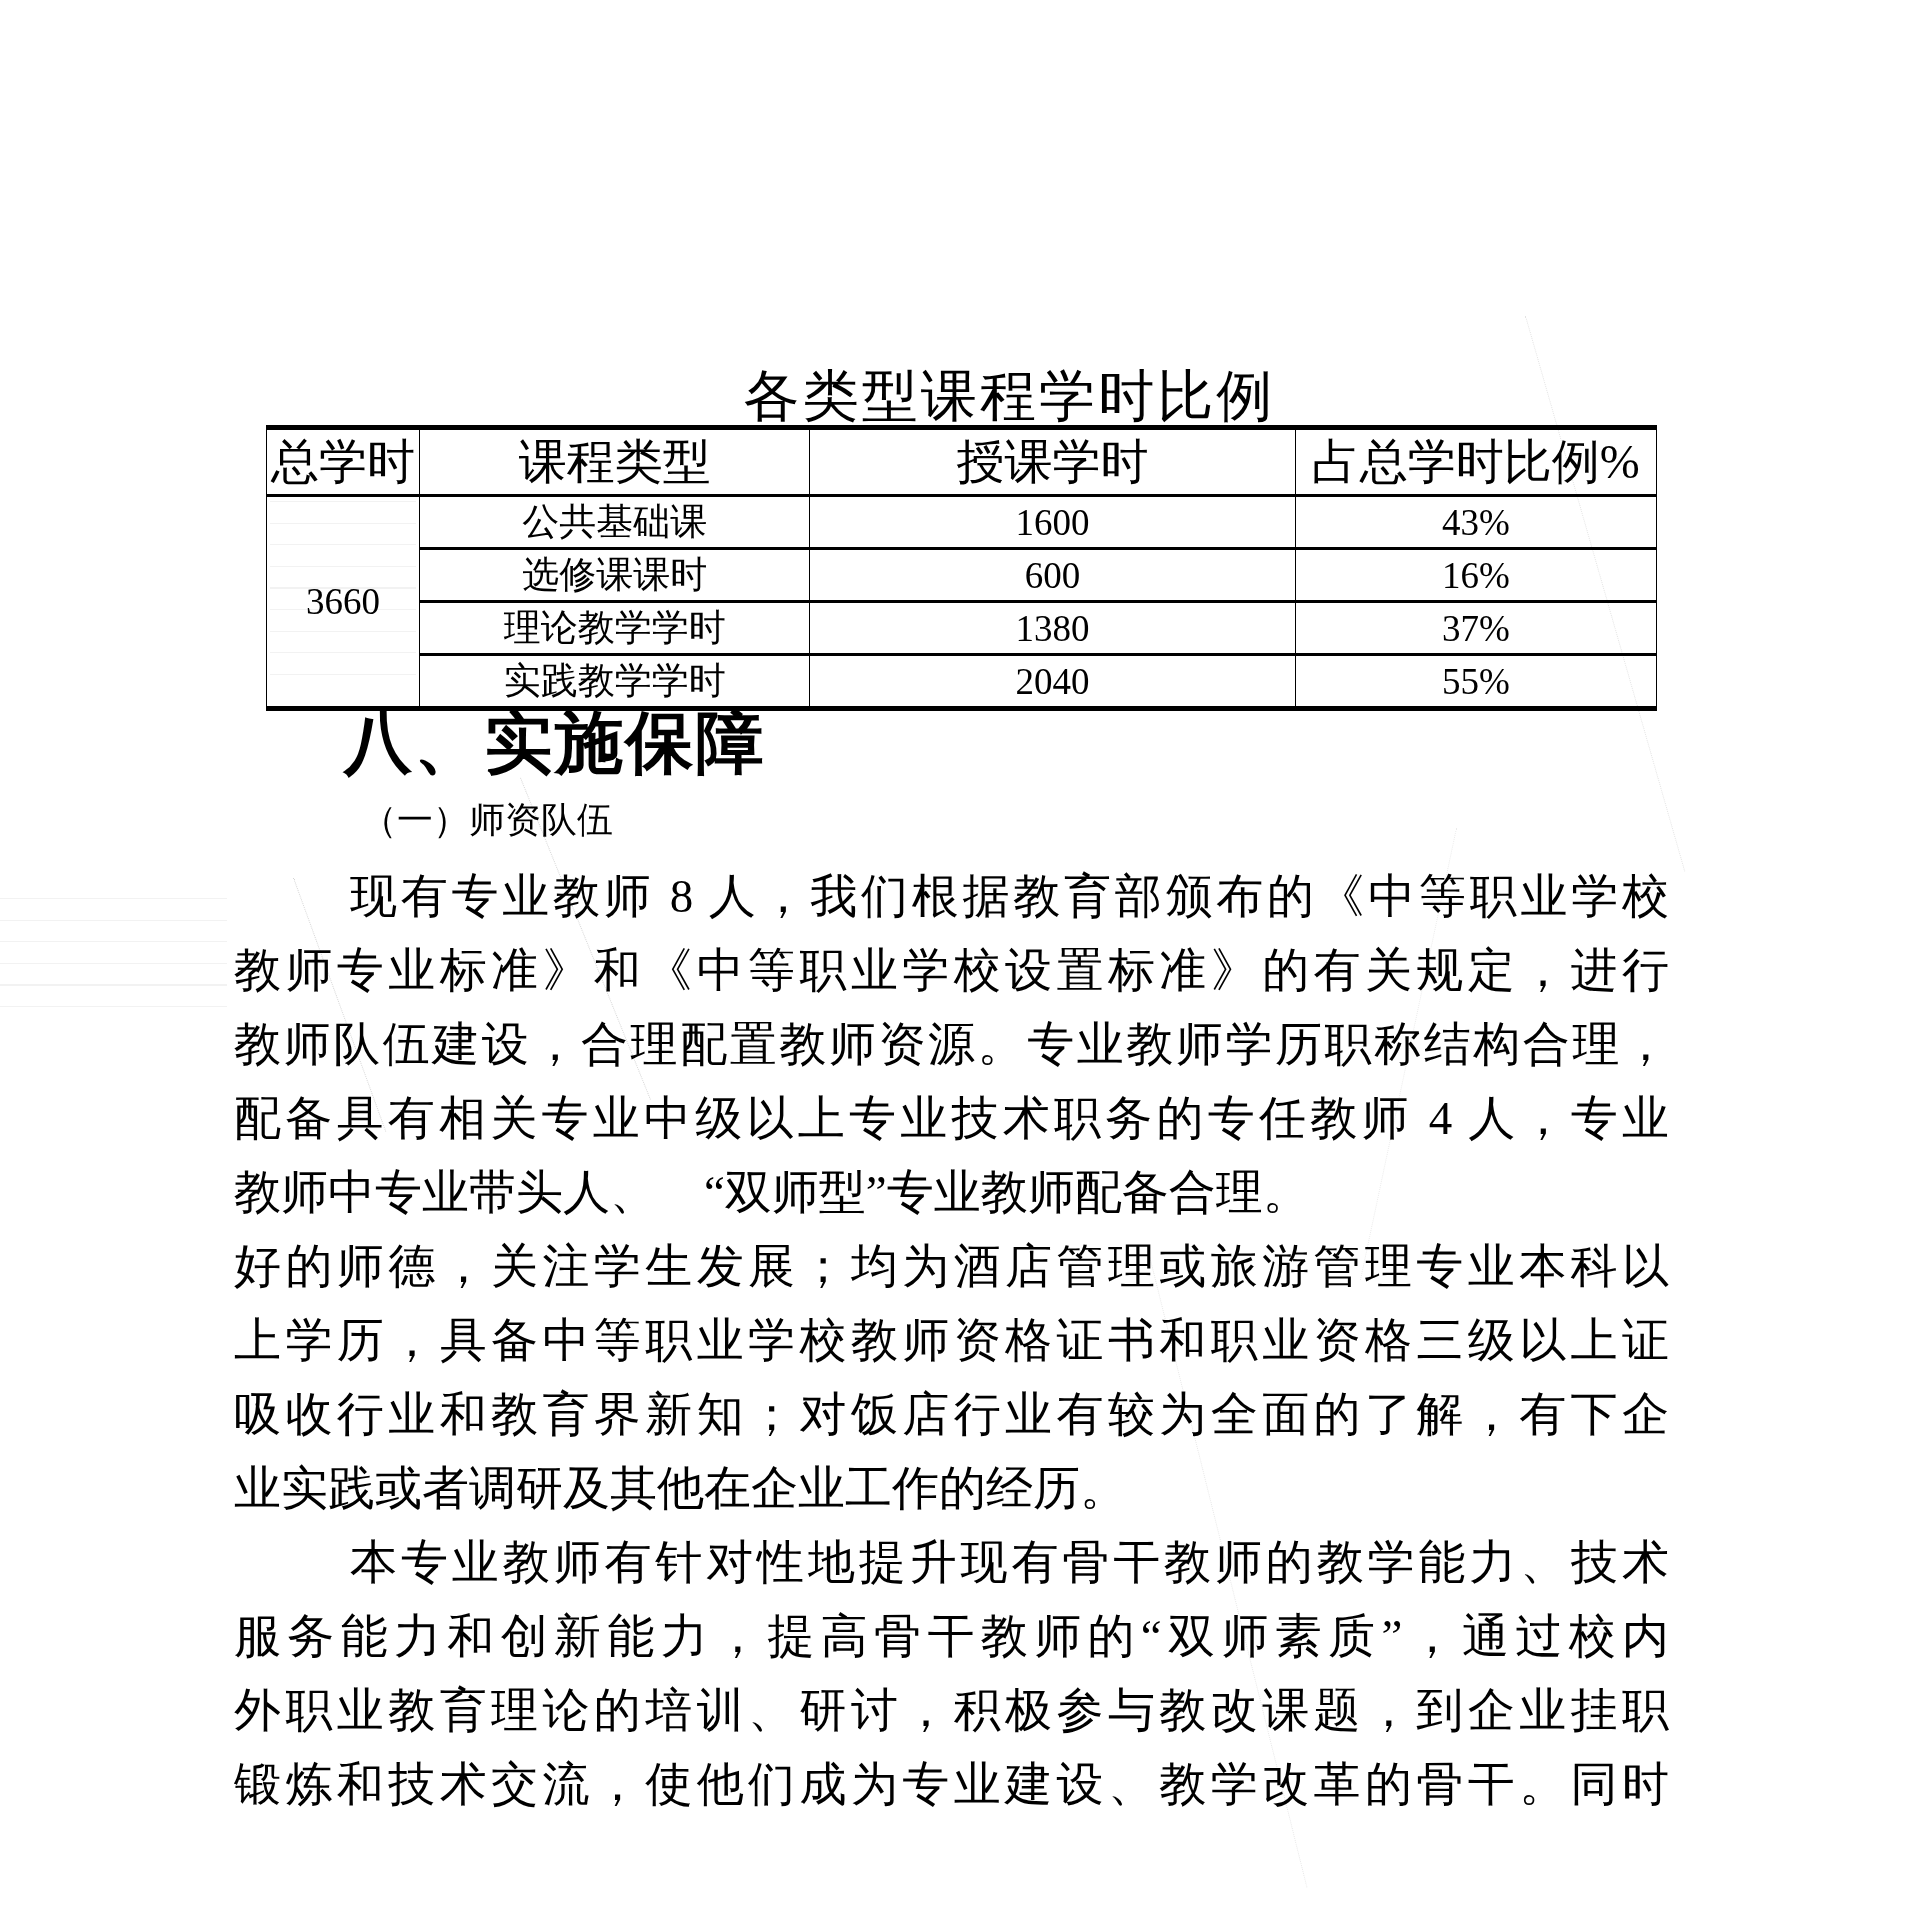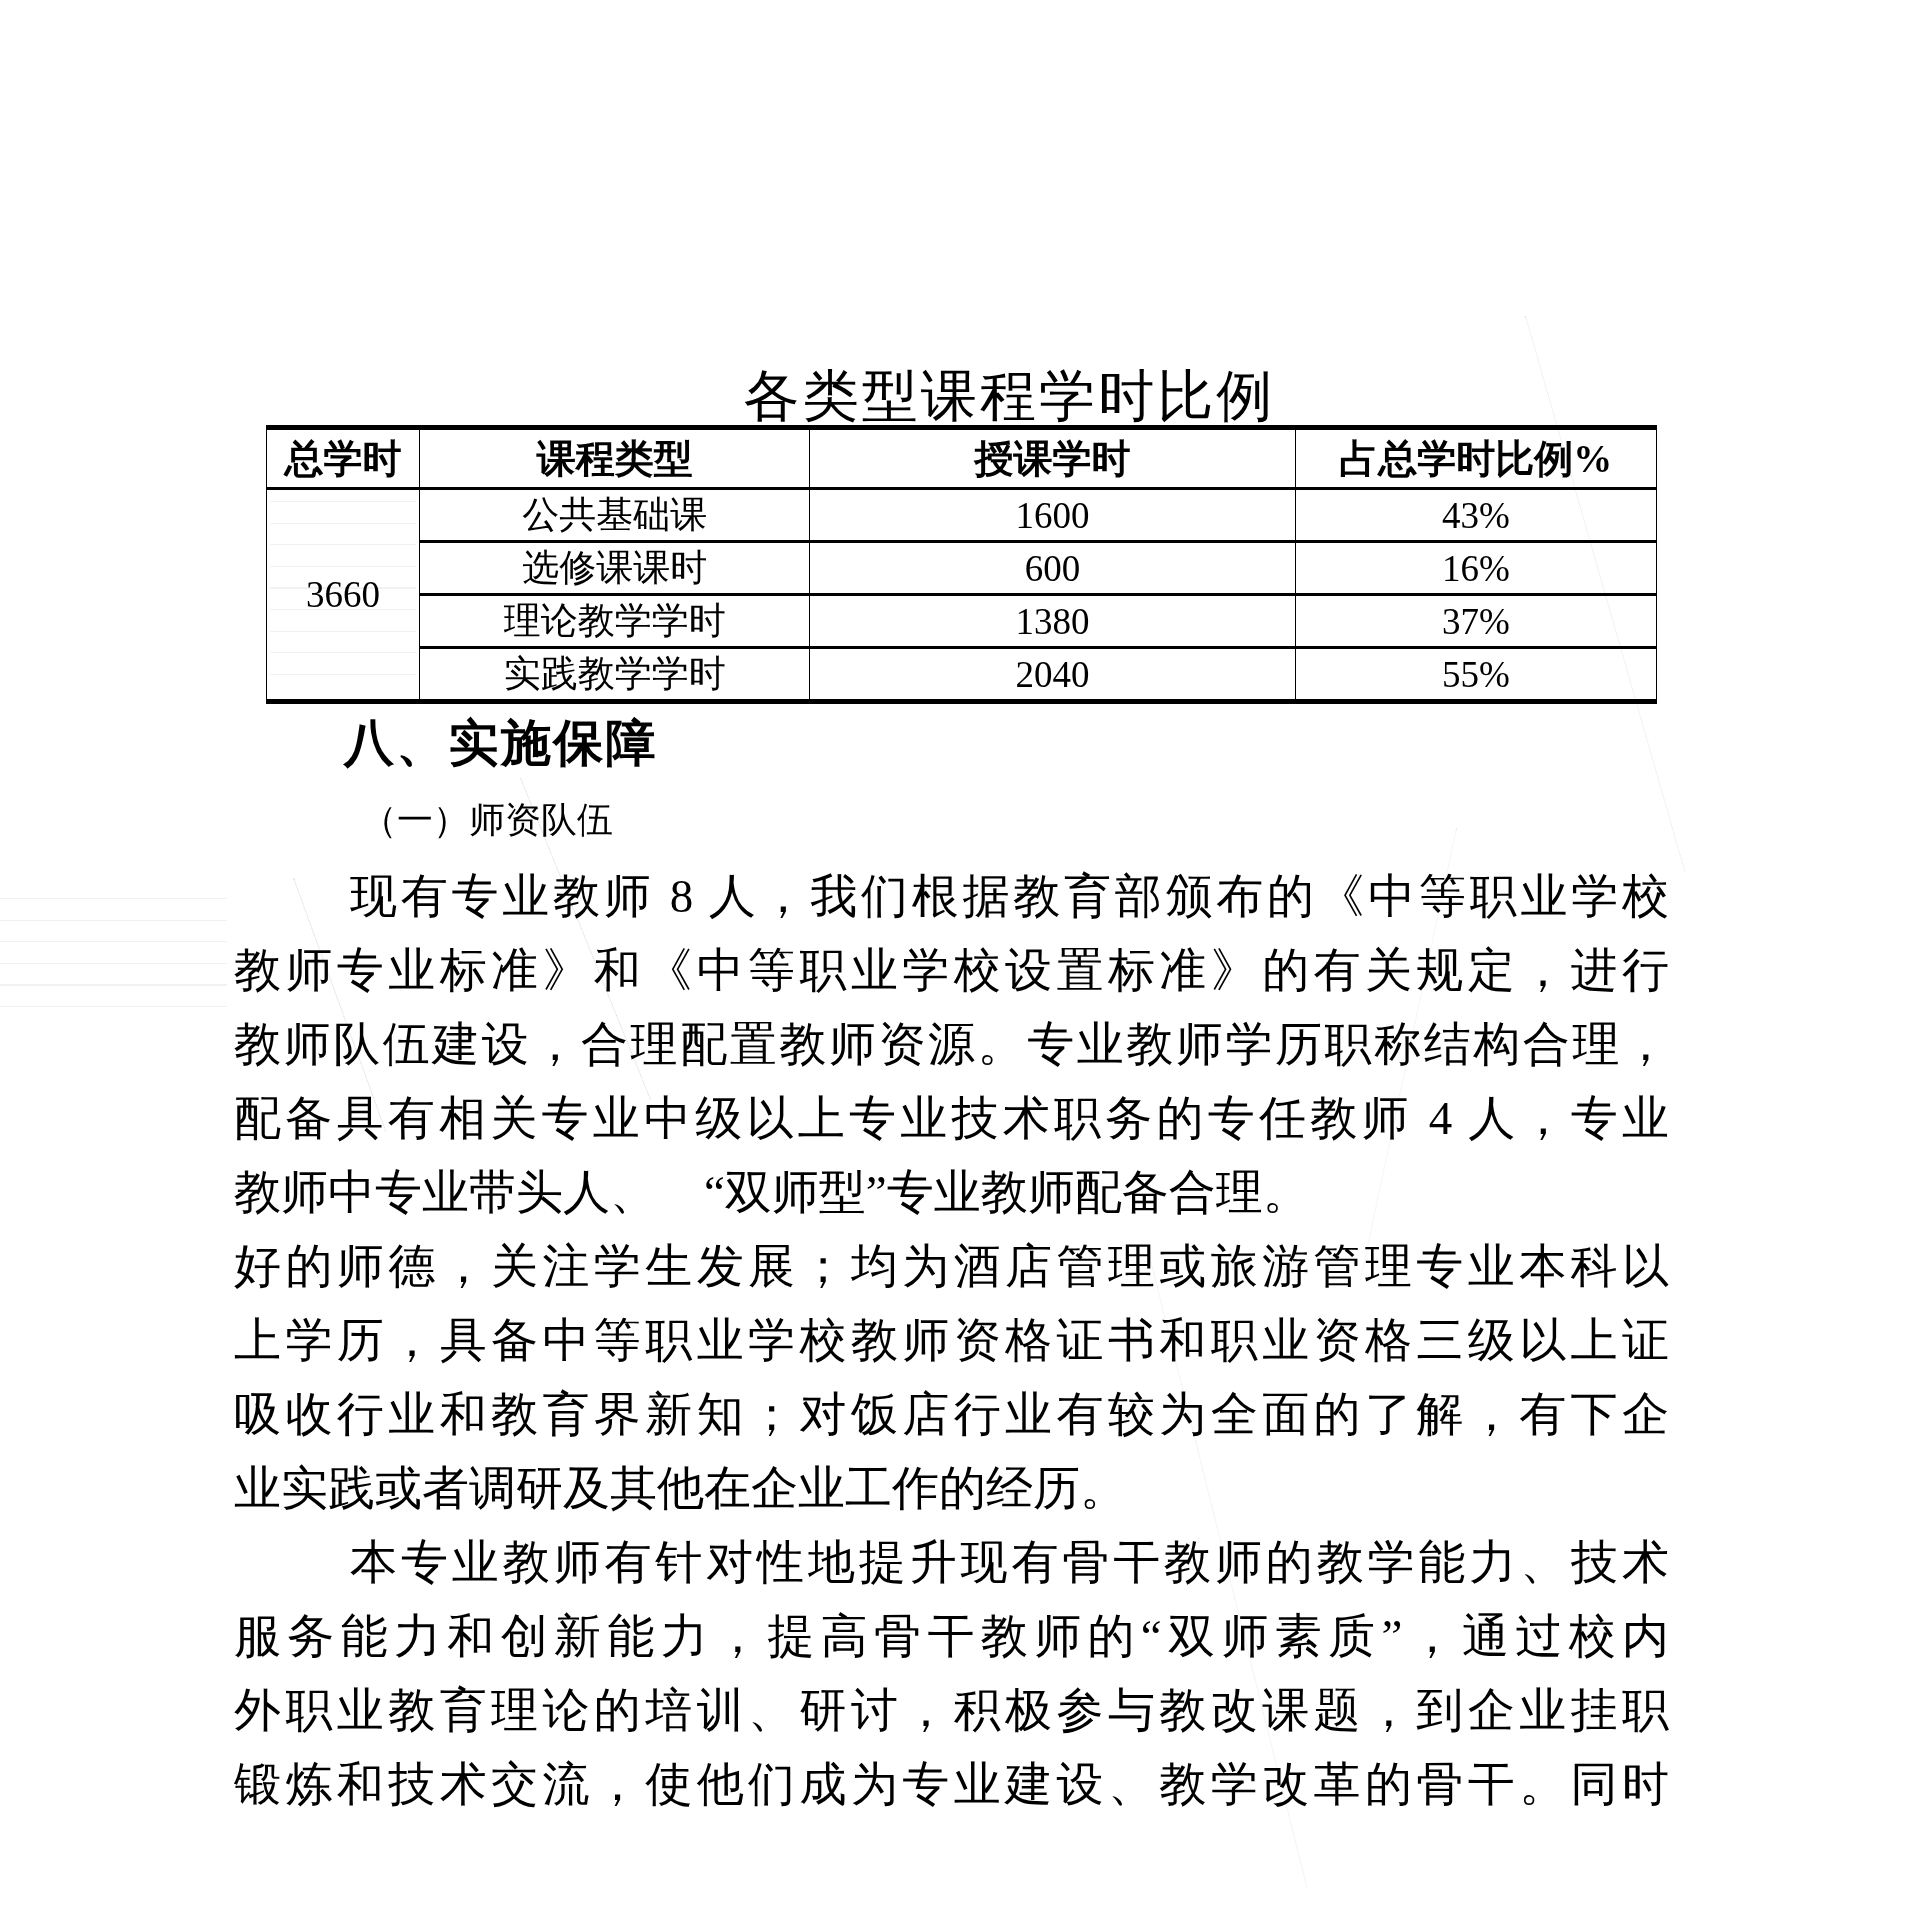--- a/index.html
+++ b/index.html
@@ -45,32 +45,32 @@
     position:absolute; top:425px; left:266px; width:1391px;
     border-collapse:collapse; table-layout:fixed;
     border:1.9px solid #000; border-top-width:5px; border-bottom-width:5.4px;
   }
   .hours-table th, .hours-table td {
     border:1.5px solid #000;
     border-top-width:3.9px; border-bottom-width:3.9px;
     text-align:center; vertical-align:middle; padding:0;
     overflow:hidden; white-space:nowrap;
   }
-  .hours-table th { height:57px; font-size:39px; font-weight:bold; }
+  .hours-table th { height:57px; font-size:48px; font-weight:normal; }
   .hours-table td { height:47px; font-size:37px; }
   .col-total  { width:11.0%; }
   .col-type   { width:28.1%; }
   .col-hours  { width:34.9%; }
   .col-pct    { width:26.0%; }
 
   
   .content { position:absolute; left:234px; top:705px; width:1435px; }
   .h2 {
     height:77px; line-height:77px;
-    font-size:50px; font-weight:bold; letter-spacing:2.3px;
+    font-size:68px; font-weight:bold; letter-spacing:2.3px;
     padding-left:110px;
     font-family:Liberation Serif, serif;
   }
   .sub { height:77px; line-height:77px; font-size:36px; padding-left:127px; }
   .line {
     height:74px; line-height:74px; font-size:47px;
     text-align:justify; text-align-last:justify;
   }
   .line.indent { text-indent:116px; }
   .line.last   { text-align-last:left; }

